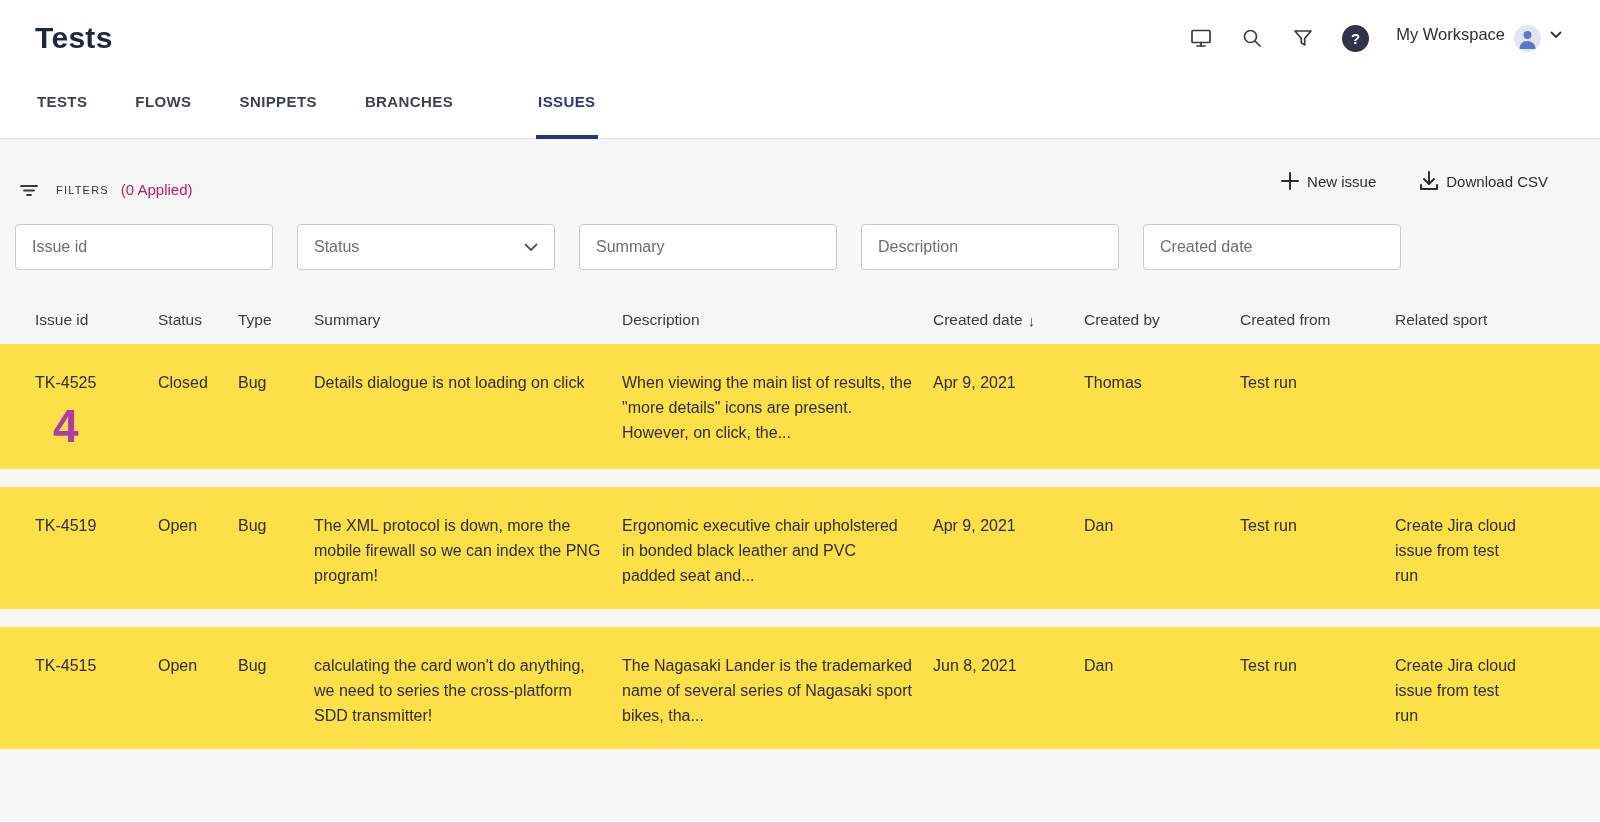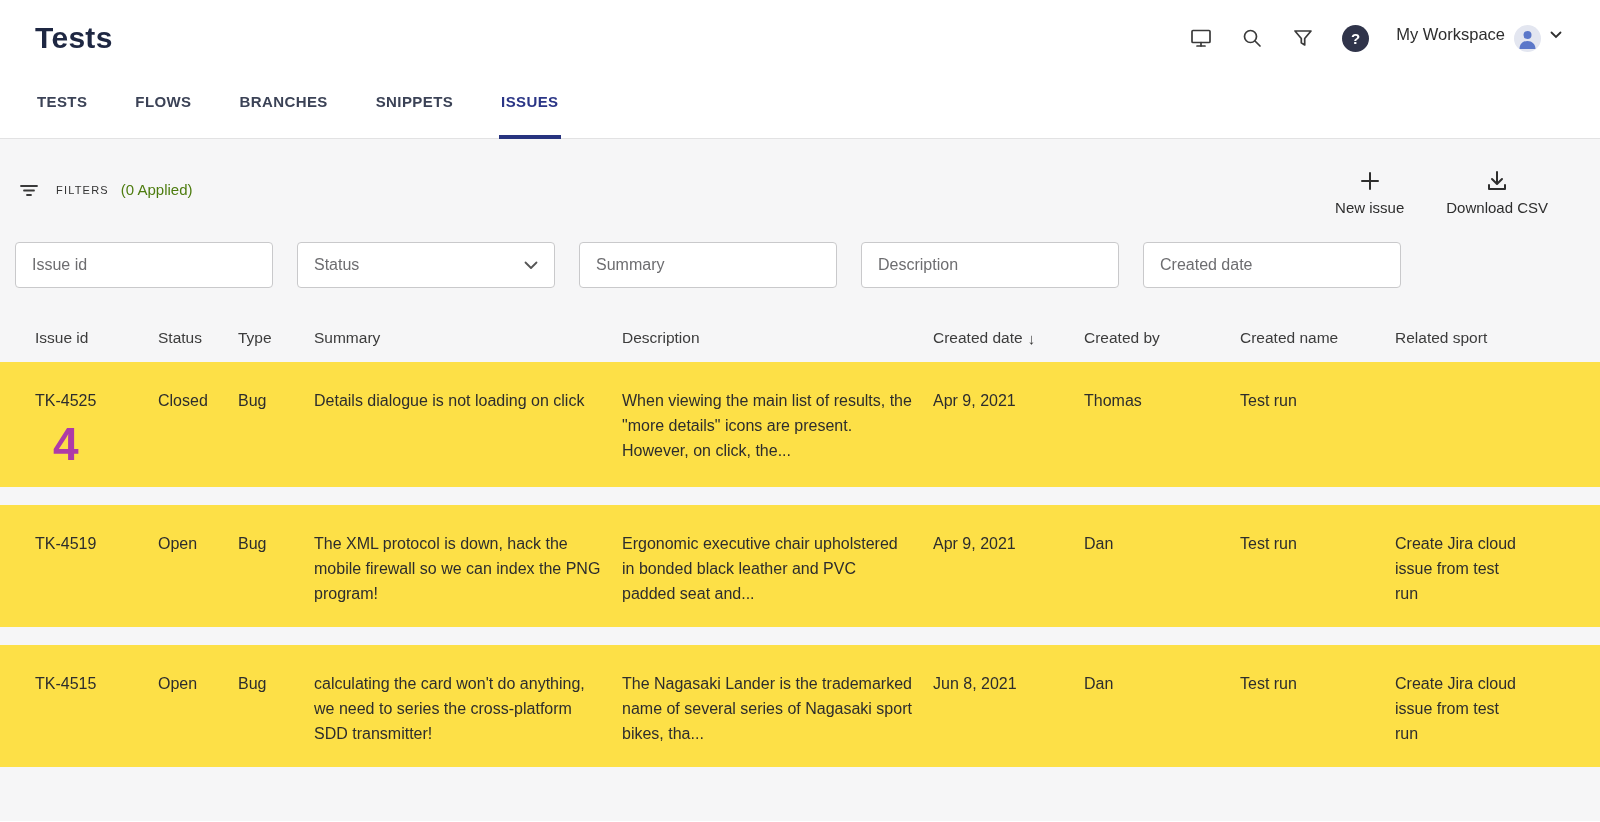--- a/index.html
+++ b/index.html
@@ -55,41 +55,41 @@
   .tab {
     font-size: 15px;
     font-weight: 700;
     letter-spacing: 0.4px;
     color: #3b4256;
     padding: 29px 2px 25px;
     border-bottom: 4px solid transparent;
     margin-bottom: -1px;
     cursor: pointer;
   }
-  .tab.active { color: #2a3586; border-bottom-color: #27337f; }
+  .tab.active { color: #2a3586; border-bottom-color: #27337f; margin-left: 37px; }
 
   
   .content {
     background: #f6f6f7;
     height: 682px;
     overflow: hidden;
   }
 
   .filters-row {
     display: flex;
     justify-content: space-between;
     align-items: flex-start;
     padding: 30px 52px 0 20px;
   }
   .filters-left { display: flex; align-items: center; gap: 10px; cursor: pointer; margin-top: 12px; }
   .filters-left svg { stroke: #3a3a3a; stroke-width: 1.8; stroke-linecap: round; }
   .filters-label { font-size: 11px; letter-spacing: 1.2px; color: #333333; margin-left: 8px; }
-  .filters-applied { font-size: 15px; color: #4d7c0f; margin-left: 2px; }
+  .filters-applied { font-size: 15px; color: #be185d; margin-left: 2px; }
   .actions { display: flex; gap: 42px; }
-  .action-btn { display: flex; flex-direction: column; align-items: center; gap: 6px; cursor: pointer; }
+  .action-btn { display: flex; flex-direction: row; align-items: center; gap: 6px; cursor: pointer; }
   .action-btn .a-icon { height: 24px; display: flex; align-items: center; justify-content: center; }
   .action-btn svg { stroke: #2e2e2e; fill: none; stroke-width: 2; stroke-linecap: round; stroke-linejoin: round; }
   .action-label { font-size: 15px; color: #2e2e2e; }
 
   .filter-inputs { display: flex; gap: 24px; padding: 26px 0 0 15px; }
   .f-input, .f-select {
     width: 258px; height: 46px;
     background: #ffffff;
     border: 1px solid #c9c9cb;
     border-radius: 4px;
@@ -181,22 +181,22 @@
             <path d="M1.5 1.5 L6 6 L10.5 1.5"></path>
           </svg>
       </span>
     </div>
   </div>
 </div>
 
 <nav class="tabs">
   <div class="tab">TESTS</div>
   <div class="tab">FLOWS</div>
+  <div class="tab">SNIPPETS</div>
   <div class="tab">BRANCHES</div>
-  <div class="tab">SNIPPETS</div>
   <div class="tab active">ISSUES</div>
 </nav>
 
 <div class="content">
 
   <div class="filters-row">
     <div class="filters-left">
       <svg width="18" height="14" viewBox="0 0 18 14">
         <line x1="1" y1="3" x2="17" y2="3"></line>
           <line x1="4" y1="7.5" x2="14" y2="7.5"></line>
@@ -245,21 +245,21 @@
     <div class="th">Issue id</div>
     <div class="th">Status</div>
     <div class="th">Type</div>
     <div class="th">Summary</div>
     <div class="th">Description</div>
     <div class="th th-sort">
       <span>Created date</span>
       <span class="sort-arrow">↓</span>
     </div>
     <div class="th">Created by</div>
-    <div class="th">Created name</div>
+    <div class="th">Created from</div>
     <div class="th">Related sport</div>
   </div>
 
   <div class="grid trow">
     <div class="cell">
       <span>TK-4525</span>
       <div class="annotation">4</div>
     </div>
     <div class="cell">Closed</div>
     <div class="cell">Bug</div>
@@ -269,21 +269,21 @@
     <div class="cell">Thomas</div>
     <div class="cell">Test run</div>
   </div>
 
   <div class="grid trow">
     <div class="cell">
       <span>TK-4519</span>
     </div>
     <div class="cell">Open</div>
     <div class="cell">Bug</div>
-    <div class="cell">The XML protocol is down, hack the mobile firewall so we can index the PNG program!</div>
+    <div class="cell">The XML protocol is down, more the mobile firewall so we can index the PNG program!</div>
     <div class="cell">Ergonomic executive chair upholstered in bonded black leather and PVC padded seat and...</div>
     <div class="cell">Apr 9, 2021</div>
     <div class="cell">Dan</div>
     <div class="cell">Test run</div>
     <div class="cell">Create Jira cloud issue from test run</div>
   </div>
 
   <div class="grid trow">
     <div class="cell">
       <span>TK-4515</span>

